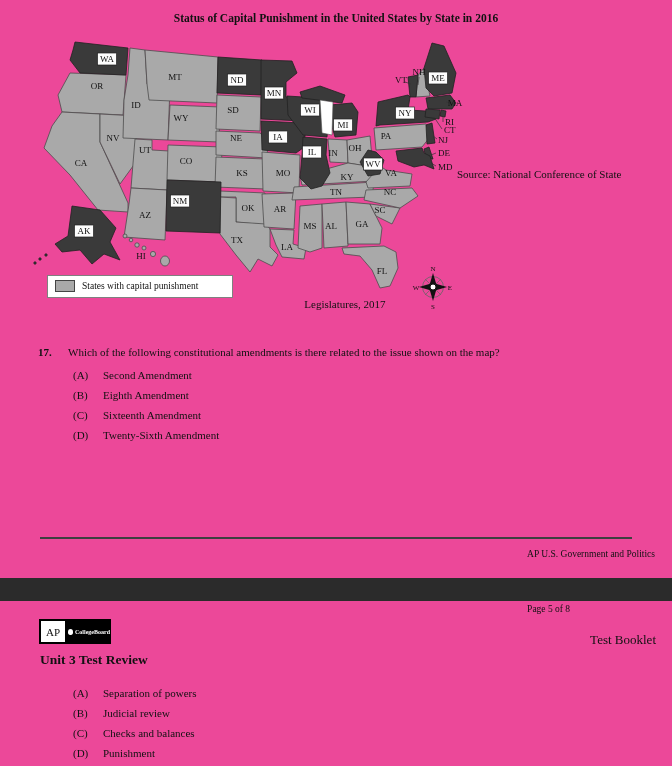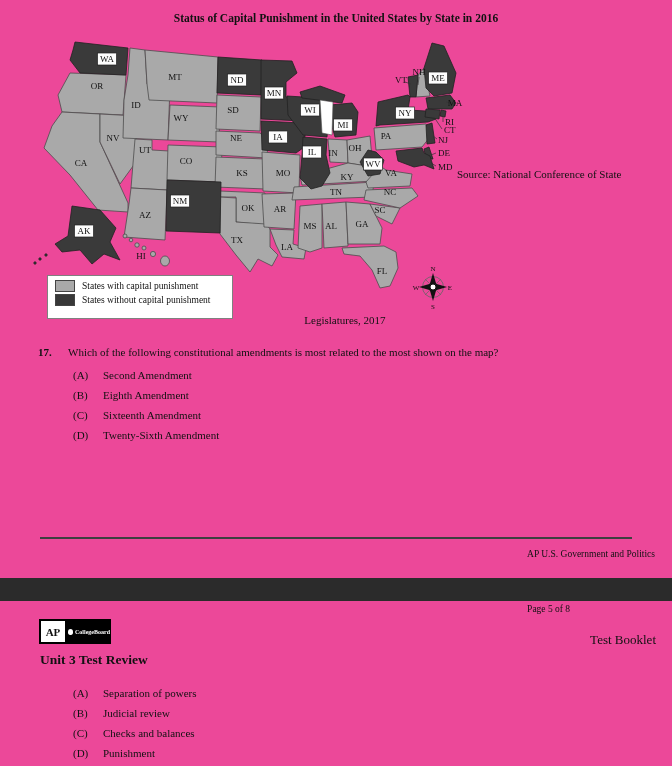--- a/index.html
+++ b/index.html
@@ -11,37 +11,37 @@
   .sg{fill:#a9a9a9;stroke:#4d4d4d;stroke-width:0.8;stroke-linejoin:round;}
   .sd{fill:#3a3a3a;stroke:#222;stroke-width:0.8;stroke-linejoin:round;}
   .lake{fill:#fff;stroke:#4d4d4d;stroke-width:0.6;}
   .lbl{font-size:9px;fill:#111;text-anchor:middle;font-family:"Liberation Serif",serif;}
   .lbls{font-size:9px;fill:#111;text-anchor:start;font-family:"Liberation Serif",serif;}
   .lblbox{fill:#fdfdfd;stroke:#222;stroke-width:0.7;}
   .lblboxt{font-size:9px;fill:#111;text-anchor:middle;font-family:"Liberation Serif",serif;}
   .ldr{stroke:#333;stroke-width:0.7;fill:none;}
   .cmp{font-size:7px;fill:#111;text-anchor:middle;}
   .src-line{left:457px;top:168px;font-size:11px;}
-  .src-line2{left:30px;top:314px;width:630px;text-align:center;font-size:11px;}
+  .src-line2{left:30px;top:298px;width:630px;text-align:center;font-size:11px;}
   .legend{left:47px;top:275px;width:177px;background:#fff;border:1px solid #808080;
-          padding:3px 0 11px 7px;font-size:9.5px;}
+          padding:3px 0 4px 7px;font-size:9.5px;}
   .leg-row{display:flex;align-items:center;height:14px;}
   .leg-swatch{display:inline-block;width:18px;height:10px;margin-right:7px;border:1px solid #444;}
   .q-row{display:flex;font-size:11px;line-height:13px;}
   .q-num{width:30px;font-weight:bold;flex:none;}
   .q-text{width:575px;}
   .opt-row{display:flex;font-size:11px;line-height:13px;}
   .opt-sp{width:73px;flex:none;}
   .opt-letter{width:30px;flex:none;}
   .footer-rule{left:40px;top:537px;width:592px;border-top:2px solid #3f3f3f;height:0;}
   .footer{top:549px;right:17px;display:flex;gap:45px;font-size:9.5px;flex-direction:column;}
   .band{left:0;top:578px;width:672px;height:23px;background:#2b2b2b;}
   .ap-logo{left:39px;top:619px;display:flex;height:25px;}
   .ap-box{width:24px;background:#fff;border:2px solid #000;display:flex;align-items:center;
-          justify-content:center;font-weight:bold;font-size:11px;}
+          justify-content:center;font-weight:normal;font-size:11px;}
   .brand-box{width:44px;background:#000;color:#fff;display:flex;align-items:center;
              justify-content:center;gap:2px;font-size:6px;font-weight:bold;}
   .acorn{display:inline-block;width:5px;height:6px;background:#fff;
          border-radius:50% 50% 45% 45%;}
   .booklet{top:632px;right:16px;font-size:13px;}
   .unit-head{left:40px;top:652px;font-size:13.5px;font-weight:bold;}
 </style>
 </head>
 <body>
 
@@ -240,31 +240,27 @@
     </g>
   </svg>
 
   <div class="abs src-line">Source: National Conference of State</div>
 
   <div class="abs legend">
     <div class="leg-row">
       <span class="leg-swatch" style="background:#a9a9a9;"></span>
       <span>States with capital punishment</span>
     </div>
-    <div class="leg-row">
-      <span class="leg-swatch" style="background:#383838;"></span>
-      <span>States without capital punishment</span>
-    </div>
   </div>
 
   <div class="abs src-line2">Legislatures, 2017</div>
 
   <div class="abs q-row" style="left:38px;top:346px;">
     <span class="q-num">17.</span>
-    <span class="q-text">Which of the following constitutional amendments is most related to the most shown on the map?</span>
+    <span class="q-text">Which of the following constitutional amendments is there related to the issue shown on the map?</span>
   </div>
   <div class="abs opt-row" style="left:0;top:369px;">
     <span class="opt-sp"></span>
     <span class="opt-letter">(A)</span>
     <span>Second Amendment</span>
   </div>
   <div class="abs opt-row" style="left:0;top:389px;">
     <span class="opt-sp"></span>
     <span class="opt-letter">(B)</span>
     <span>Eighth Amendment</span>

